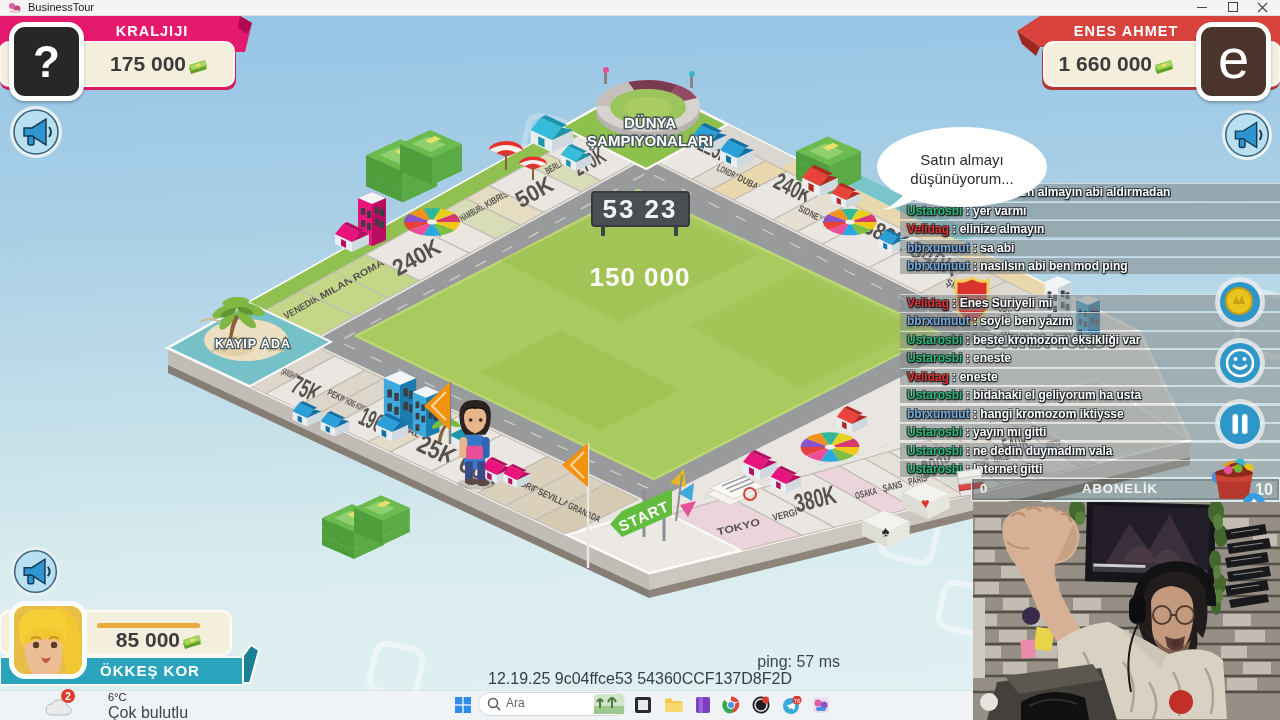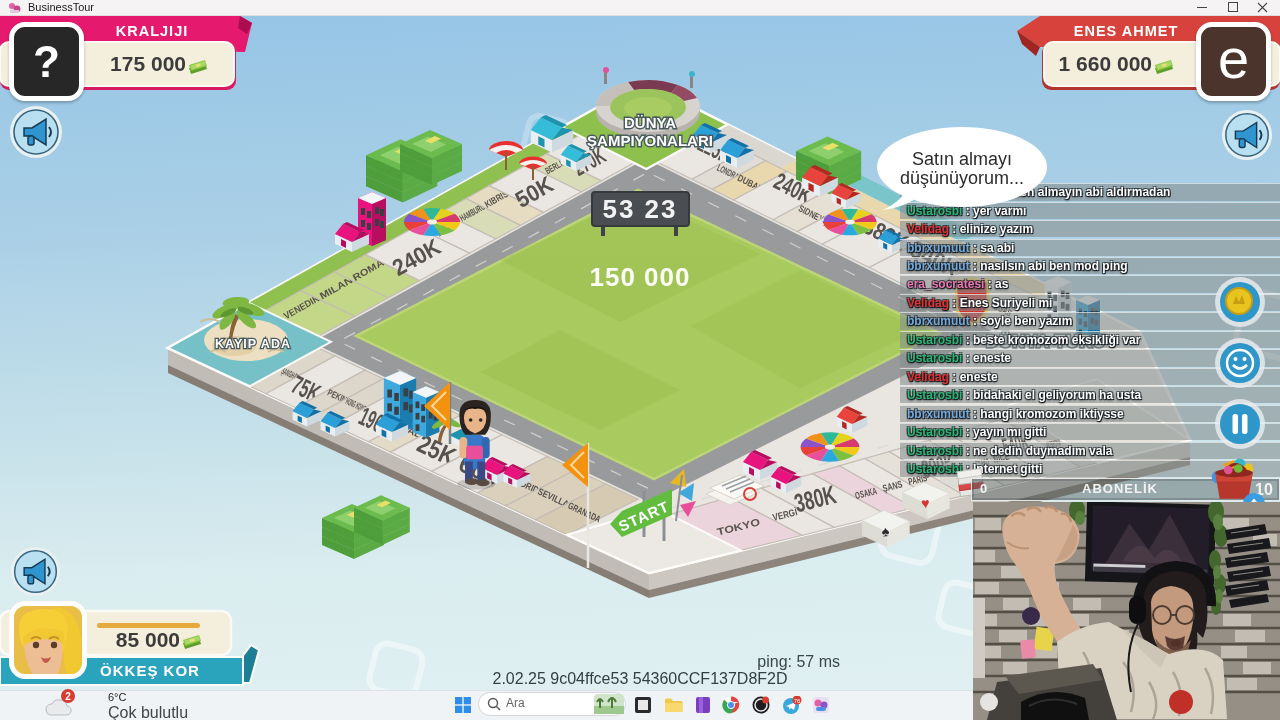--- a/index.html
+++ b/index.html
@@ -845,33 +845,32 @@
         <path d="M-12,-4 L-4,-4 L10,-13 L10,13 L-4,4 L-12,4 Z" fill="#2f95d0" stroke="#173a50" stroke-width="1.5"></path>
         <rect x="-8" y="4" width="6" height="9" rx="2" fill="#2f95d0" stroke="#173a50" stroke-width="1.5"></rect>
         <path d="M13,-5 Q17,0 13,5" stroke="#173a50" stroke-width="2" fill="none"></path>
       </g>
 </svg>
 
 <svg class="abs" style="left:874px;top:126px;z-index:6" width="176" height="88">
   <ellipse cx="88" cy="41" rx="85" ry="40" fill="#ffffff"></ellipse>
   <path d="M30,68 Q20,80 8,84 Q26,82 40,74 Z" fill="#ffffff"></path>
 </svg>
-<div class="abs" style="left:880px;top:150px;width:164px;text-align:center;font-size:18px;color:#2b2b2b;line-height:19px;z-index:6">Satın almayı<br>düşünüyorum...</div>
+<div class="abs" style="left:880px;top:150px;width:164px;text-align:center;font-size:15px;color:#2b2b2b;line-height:19px;z-index:6">Satın almayı<br>düşünüyorum...</div>
 
 <div class="crow" style="top:183.2px"><span style="color:#e03131">Velidag</span><span class="cmsg"> : düşünmeden almayın abi aldırmadan</span></div>
 
 <div class="crow" style="top:201.6px"><span style="color:#2bb673">Ustarosbi</span><span class="cmsg"> : yer varmı</span></div>
 
-<div class="crow" style="top:220.1px"><span style="color:#e03131">Velidag</span><span class="cmsg"> : elinize yazım</span></div>
+<div class="crow" style="top:220.1px"><span style="color:#e03131">Velidag</span><span class="cmsg"> : elinize almayın</span></div>
 
 <div class="crow" style="top:238.5px"><span style="color:#74a8d8">bbrxumuut</span><span class="cmsg"> : sa abi</span></div>
 
 <div class="crow" style="top:257.0px"><span style="color:#74a8d8">bbrxumuut</span><span class="cmsg"> : nasılsın abi ben mod ping</span></div>
 
-<div class="crow" style="top:275.4px"><span style="color:#e878b0">era_socratesi</span><span class="cmsg"> : as</span></div>
 
 <div class="crow" style="top:293.9px"><span style="color:#e03131">Velidag</span><span class="cmsg"> : Enes Suriyeli mi</span></div>
 
 <div class="crow" style="top:330.8px"><span style="color:#2bb673">Ustarosbi</span><span class="cmsg"> : beste kromozom eksikliği var</span></div>
 
 <div class="crow" style="top:312.4px"><span style="color:#74a8d8">bbrxumuut</span><span class="cmsg"> : soyle ben yazım</span></div>
 
 <div class="crow" style="top:349.2px"><span style="color:#2bb673">Ustarosbi</span><span class="cmsg"> : eneste</span></div>
 
 <div class="crow" style="top:367.7px"><span style="color:#e03131">Velidag</span><span class="cmsg"> : eneste</span></div>
@@ -1120,21 +1119,21 @@
   <circle cx="28" cy="28" r="22" fill="#b8e0f0" stroke="#39647e" stroke-width="1.6"></circle>
   <g transform="translate(28,28)">
         <path d="M-12,-4 L-4,-4 L10,-13 L10,13 L-4,4 L-12,4 Z" fill="#2f95d0" stroke="#173a50" stroke-width="1.5"></path>
         <rect x="-8" y="4" width="6" height="9" rx="2" fill="#2f95d0" stroke="#173a50" stroke-width="1.5"></rect>
         <path d="M13,-5 Q17,0 13,5" stroke="#173a50" stroke-width="2" fill="none"></path>
       </g>
 </svg>
 
 <div class="abs" style="left:440px;top:653px;width:400px;text-align:right;font-size:16px;color:#3a474d">ping:&nbsp;57&nbsp;ms</div>
 
-<div class="abs" style="left:440px;top:670px;width:400px;text-align:center;font-size:16px;color:#333f45">2.02.25 9c04ffce53 54360CCF137D8F2D</div>
+<div class="abs" style="left:440px;top:670px;width:400px;text-align:center;font-size:16px;color:#333f45">12.19.25 9c04ffce53 54360CCF137D8F2D</div>
 
 <div class="abs" style="left:0;top:690px;width:1280px;height:30px;background:#f0f3f6;border-top:1px solid #dfe3e8"></div>
 
 <svg class="abs" style="left:40px;top:688px" width="46" height="30">
   <path d="M6,22 Q6,16 12,16 Q14,11 20,12 Q26,12 27,18 Q32,19 31,24 Q30,27 26,27 L10,27 Q6,26 6,22 Z" fill="#e8eaec" stroke="#b8bcc2" stroke-width="1"></path>
   <circle cx="28" cy="8" r="7" fill="#d83b30"></circle>
   <text x="28" y="11.5" font-size="10" font-weight="bold" fill="#fff" text-anchor="middle">2</text>
 </svg>
 
 <div class="abs" style="left:108px;top:691px;font-size:11px;color:#222">6°C</div>

